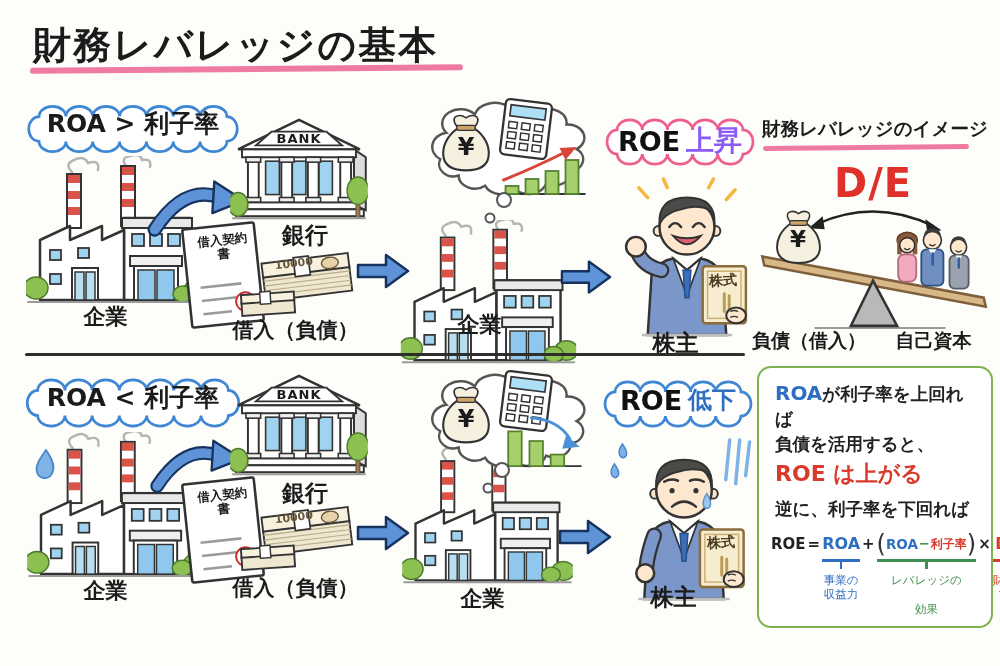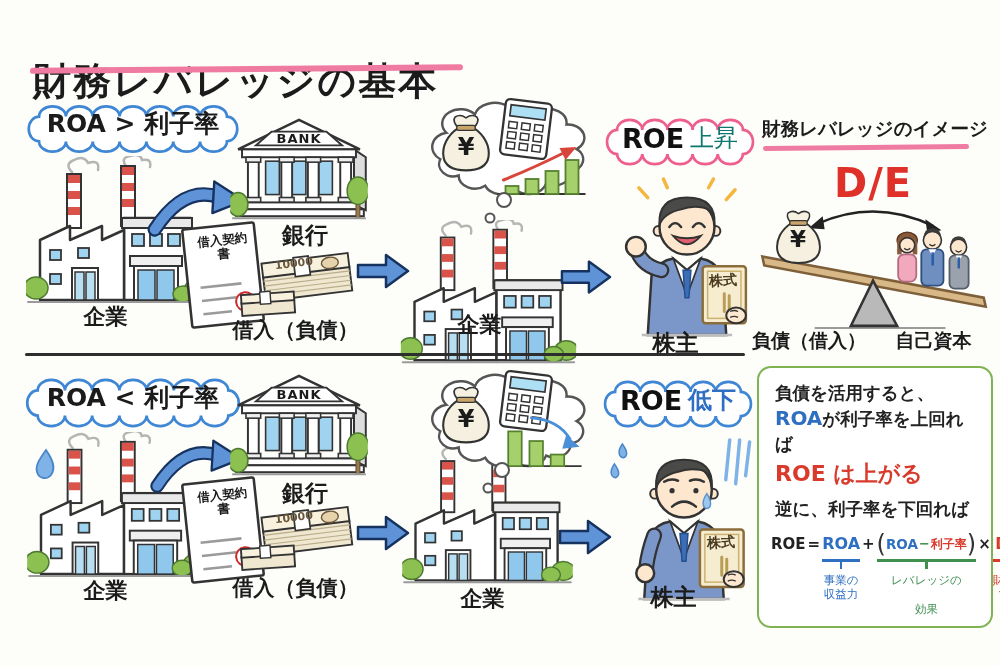--- a/index.html
+++ b/index.html
@@ -266,21 +266,21 @@
       </symbol>
 
       <symbol id="sym-arrow-curve" viewBox="0 0 105 75">
         <path d="M8,64 Q38,18 74,30" fill="none" stroke="#16335f" stroke-width="15" stroke-linecap="round"></path>
         <path d="M8,64 Q38,18 74,30" fill="none" stroke="#5f93d8" stroke-width="10.5" stroke-linecap="round"></path>
         <polygon points="70,14 101,34 68,47" fill="#5f93d8" stroke="#16335f" stroke-width="2.5" stroke-linejoin="round"></polygon>
       </symbol>
     </defs>
   </svg>
 
-  <div class="lbl" style="left:33px;top:24px;width:440px;text-align:left;font-size:38px;font-weight:700;letter-spacing:2px;margin-top:36px;">財務レバレッジの基本</div>
+  <div class="lbl" style="left:33px;top:24px;width:440px;text-align:left;font-size:38px;font-weight:700;letter-spacing:2px;">財務レバレッジの基本</div>
   <div class="underline" style="left:30px;top:66px;width:433px;height:6px;transform:rotate(-0.5deg);"></div>
 
   <svg class="c" style="left:22px;top:97px;" width="222" height="64" viewBox="0 0 212 62">
       <use href="#sym-cloud-cond"></use>
     </svg>
   <div class="bubtxt lbl" style="left:22px;top:110px;width:222px;font-size:25px;font-weight:700;">ROA &gt; 利子率</div>
 
   <svg class="c" style="left:25px;top:156px;" width="182" height="152" viewBox="0 0 180 152">
       <use href="#sym-factory"></use>
     </svg>
@@ -334,21 +334,21 @@
   <svg class="c" style="left:480px;top:192px;" width="40" height="36" viewBox="0 0 40 36">
     <circle cx="24" cy="8" r="7" fill="#fff" stroke="#555" stroke-width="2"></circle>
     <circle cx="10" cy="26" r="4.5" fill="#fff" stroke="#555" stroke-width="2"></circle>
   </svg>
 
   <svg class="c" style="left:602px;top:108px;color:#ee5f8d;" width="156" height="68" viewBox="0 0 155 66">
       <use href="#sym-cloud-result"></use>
     </svg>
   <div class="bubtxt" style="left:602px;top:122px;width:156px;">
     <span style="font-size:27px;font-weight:700;color:#111;">ROE</span>
-    <span style="font-size:24px;font-weight:400;color:#0f766e;">上昇</span>
+    <span style="font-size:28px;font-weight:700;color:#8b5cf6;">上昇</span>
   </div>
 
   <svg class="c" style="left:612px;top:176px;" width="148" height="162" viewBox="0 0 150 165">
       <use href="#sym-man-happy"></use>
     </svg>
   <div class="lbl" style="left:700px;top:272px;width:46px;font-size:14px;transform:rotate(-3deg);color:#4a3a20;">株式</div>
   <div class="lbl" style="left:638px;top:330px;width:75px;font-size:23px;">株主</div>
 
   <div class="lbl" style="left:762px;top:118px;width:218px;font-size:18.5px;font-weight:700;">財務レバレッジのイメージ</div>
   <div class="underline" style="left:763px;top:145px;width:206px;height:4.5px;transform:rotate(-0.6deg);"></div>
@@ -466,24 +466,24 @@
       <use href="#sym-arrow-block"></use>
     </svg>
 
   <svg class="c" style="left:608px;top:438px;" width="150" height="164" viewBox="0 0 150 165">
       <use href="#sym-man-sad"></use>
     </svg>
   <div class="lbl" style="left:698px;top:534px;width:46px;font-size:14px;transform:rotate(-3deg);color:#4a3a20;">株式</div>
   <div class="lbl" style="left:636px;top:584px;width:75px;font-size:23px;">株主</div>
 
   <div id="summary-box">
-    <div class="s18">負債を活用すると、</div>
     <div class="s18">
       <span class="roa-blue">ROA</span><span>が利子率を上回れば</span>
     </div>
+    <div class="s18">負債を活用すると、</div>
     <div class="s-red">ROE は上がる</div>
     <div class="s18">逆に、利子率を下回れば</div>
 
     <div class="formula">
       <span class="ftok">ROE</span>
       <span class="ftok">=</span>
       <span class="fgrp">
         <span class="row">
             <span class="f-roa">ROA</span>
           </span>

